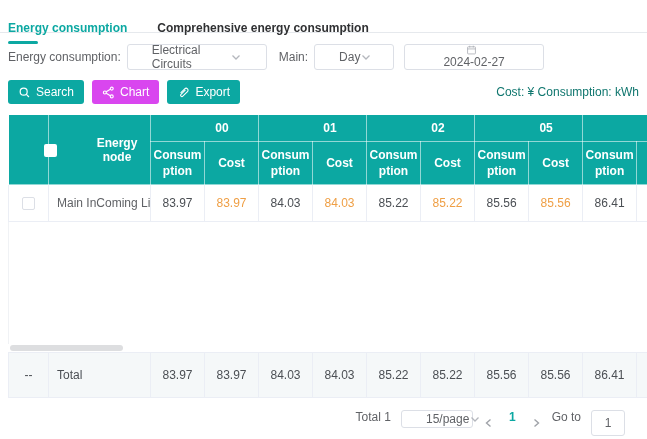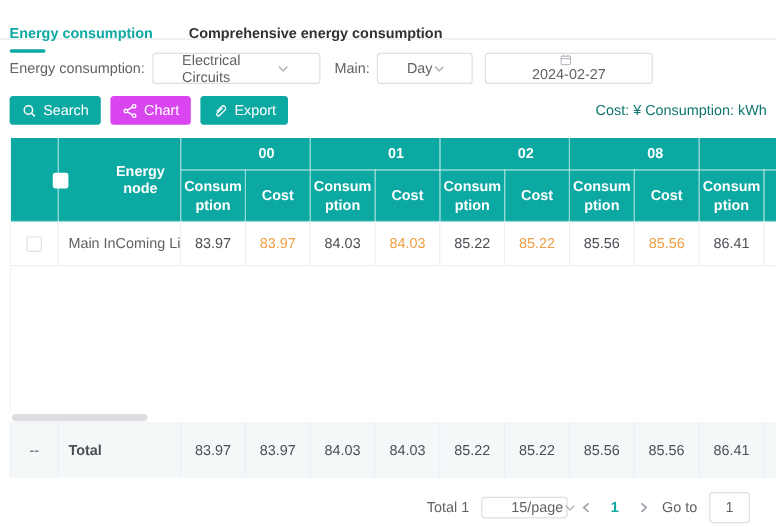--- a/index.html
+++ b/index.html
@@ -55,24 +55,24 @@
     background:#fff; vertical-align:middle; cursor:pointer; }
   .checkbox.hdr { border:none; }
   .checkbox.row { border:1px solid #dcdfe6; }
 
   .spacer { height:122px; border-left:1px solid #f0f2f5; background:#fff; }
   .hscroll { height:8px; position:relative; }
   .hscroll .thumb { position:absolute; left:2px; top:1px; width:113px; height:6px;
     background:#dddee0; border-radius:3px; cursor:pointer; }
 
   table.grid.total td { background:#f5f8f9; height:45px; color:#4b4f54; }
-  table.grid.total td.node { font-weight:700; }
-
-  
-  .pagination { display:flex; align-items:center; justify-content:flex-end;
+  table.grid.total td.node { font-weight:400; }
+
+  
+  .pagination { display:flex; justify-content:flex-end;
     gap:10px; margin-top:12px; padding-right:22px; height:26px; color:#606266; }
   .psize { width:72px; height:18px; }
   .pg-arrow { color:#a0a3a9; display:flex; align-items:center; cursor:pointer; }
   .pg-current { color:#0ca8a2; font-weight:700; cursor:pointer; padding:0 4px; }
   .goto-input { width:34px; height:26px; border:1px solid #dcdfe6; border-radius:3px;
     text-align:center; font-size:12px; color:#606266; font-family:inherit; }
 
   svg { display:block; }
 </style>
 </head>
@@ -160,21 +160,21 @@
       </colgroup>
       <thead>
         <tr class="gr-row">
           <th rowspan="2">
             <span class="checkbox hdr"></span>
           </th>
           <th rowspan="2">Energy node</th>
           <th colspan="2">00</th>
           <th colspan="2">01</th>
           <th colspan="2">02</th>
-          <th colspan="2">08</th>
+          <th colspan="2">05</th>
           <th colspan="2">04</th>
         </tr>
         <tr class="sub-row">
           <th>Consumption</th>
           <th>Cost</th>
           <th>Consumption</th>
           <th>Cost</th>
           <th>Consumption</th>
           <th>Cost</th>
           <th>Consumption</th>

